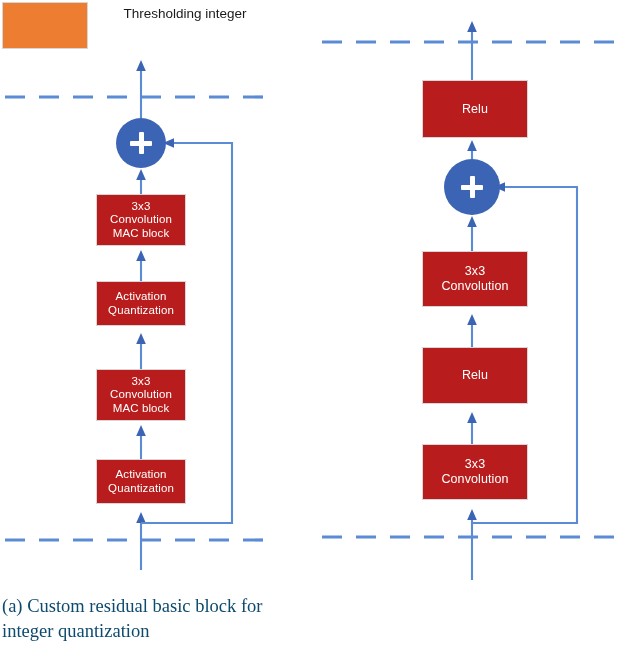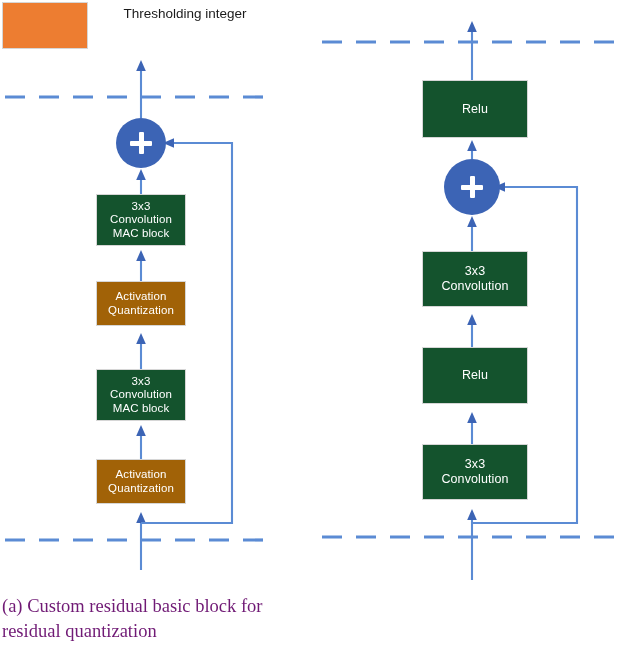--- a/index.html
+++ b/index.html
@@ -16,22 +16,22 @@
     position:absolute;box-sizing:border-box;
     display:flex;align-items:center;justify-content:center;
     text-align:center;color:#ffffff;
     border:1px solid #d6d6d6;
     line-height:1.18;
     letter-spacing:.1px;
     z-index:3;
   }
   .node .lines{display:block;}
   .node .l{display:block;white-space:nowrap;}
-  .blue{background:#14532d;}
-  .orange{background:#a16207;}
+  .blue{background:#b91c1c;}
+  .orange{background:#b91c1c;}
 
   
   .legend-swatch{
     position:absolute;left:2px;top:2px;width:86px;height:47px;
     background:#ED7D31;border:1px solid #d6d6d6;box-sizing:border-box;z-index:3;
   }
   .legend-text{
     position:absolute;left:95px;top:4px;width:180px;
     color:#1a1a1a;font-size:13.5px;line-height:1.45;text-align:center;
     z-index:3;
@@ -47,21 +47,21 @@
     position:relative;width:22px;height:22px;display:block;
   }
   .plus .glyph:before,.plus .glyph:after{
     content:"";position:absolute;background:#ffffff;border-radius:1px;
   }
   .plus .glyph:before{left:0;right:0;top:50%;height:5px;margin-top:-2.5px;}
   .plus .glyph:after{top:0;bottom:0;left:50%;width:5px;margin-left:-2.5px;}
 
   
   .caption{
-    position:absolute;color:#701a75;
+    position:absolute;color:#0c4a6e;
     font-family:"Liberation Serif", serif;
     font-size:18.5px;line-height:1.33;
     z-index:3;
   }
   .caption .l{display:block;}
 </style>
 </head>
 <body>
 
 <div class="figure">
@@ -191,17 +191,17 @@
 
   <div class="node blue" style="left:422px;top:444px;width:106px;height:56px;font-size:12.5px;">
     <span class="lines">
       <span class="l">3x3</span>
       <span class="l">Convolution</span>
     </span>
   </div>
 
   <div class="caption" style="left:2px;top:594px;width:305px;">
     <span class="l">(a) Custom residual basic block for</span>
-    <span class="l">residual quantization</span>
+    <span class="l">integer quantization</span>
   </div>
 
 
 </div>
 
 </body></html>

